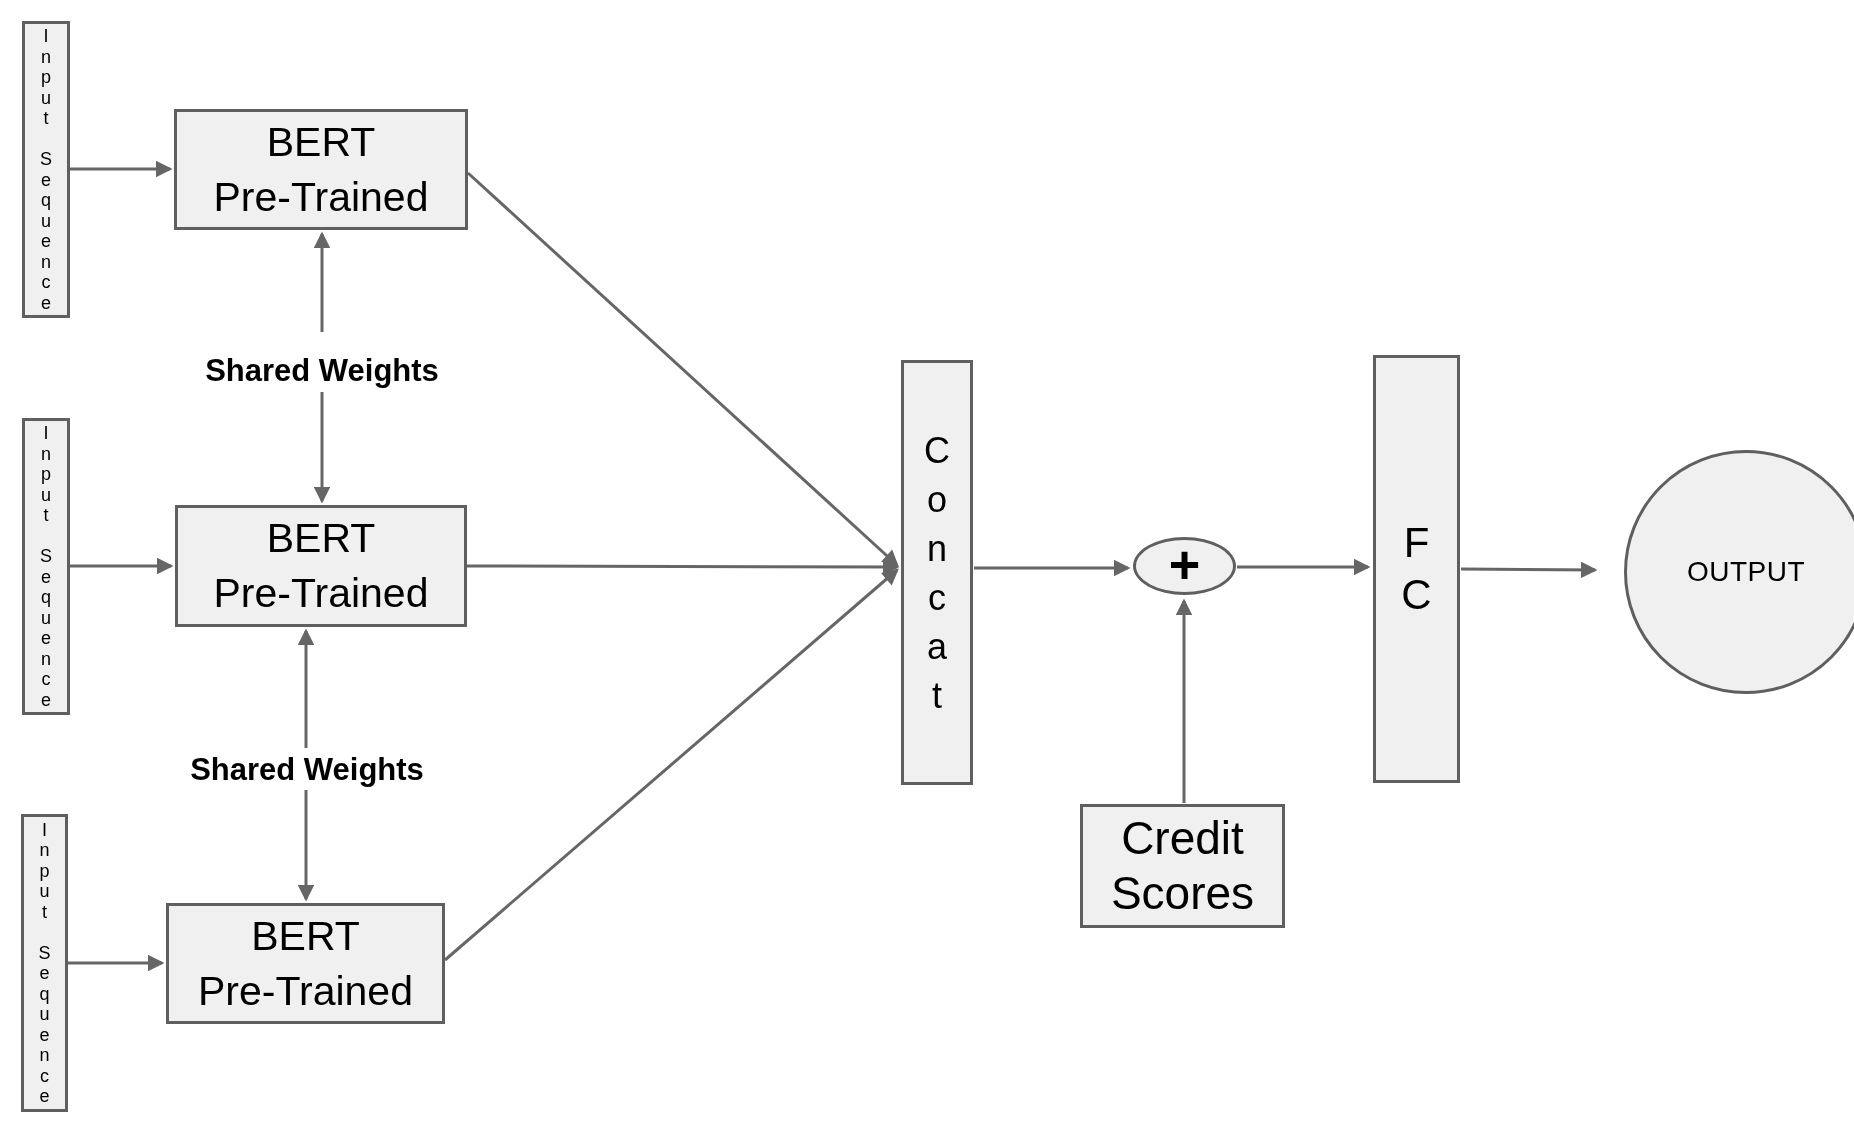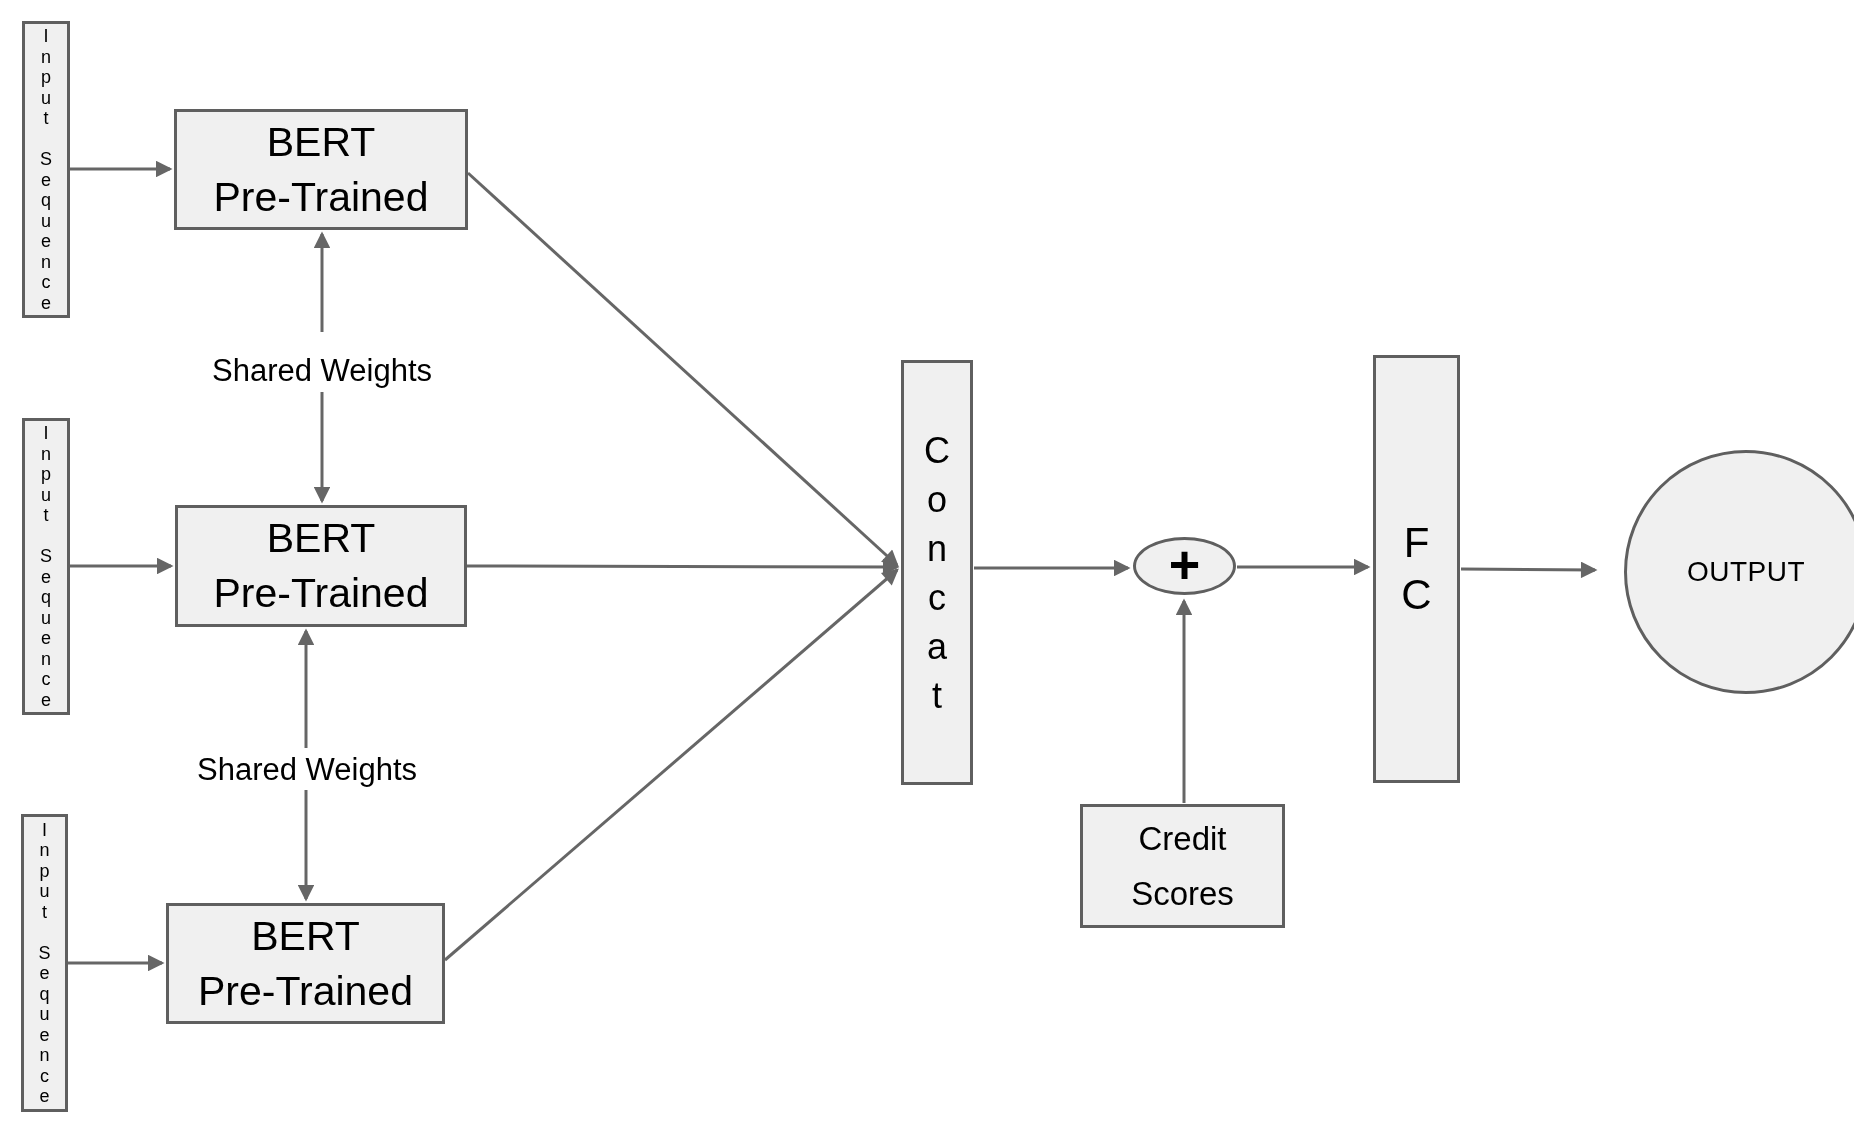--- a/index.html
+++ b/index.html
@@ -25,30 +25,31 @@
     position:absolute;z-index:2;box-sizing:border-box;
     background:var(--node-fill);
     border:3px solid var(--node-border);
     display:flex;align-items:center;justify-content:center;
     text-align:center;
   }
   .vtext{white-space:pre-line;font-size:18px;line-height:20.5px;}
   .bert-label{white-space:pre-line;font-size:41px;line-height:55px;}
   .concat-label{white-space:pre-line;font-size:36px;line-height:49px;}
   .fc-label{white-space:pre-line;font-size:42px;line-height:52px;}
-  .credit-label{white-space:pre-line;font-size:33px;line-height:55px;}
+  .credit-label{white-space:pre-line;font-size:46px;line-height:55px;}
   .plus-node{border-radius:50%;}
   .plus-label{font-size:54px;font-weight:700;line-height:1;padding-bottom:4px;}
   .circle-node{border-radius:50%;}
   .output-label{font-size:28px;letter-spacing:0.5px;}
   .edge-label{
     position:absolute;z-index:3;
     width:320px;text-align:center;
     font-size:31px;line-height:38px;
     background:transparent;
+    font-weight:bold;
   }
 </style>
 </head>
 <body>
 
 <div class="canvas">
 
   <svg id="edges" width="1854" height="1130" viewBox="0 0 1854 1130">
     <defs>
       <marker id="ah" viewBox="0 0 10 10" refX="8.5" refY="5" markerWidth="7" markerHeight="5.5" orient="auto">

